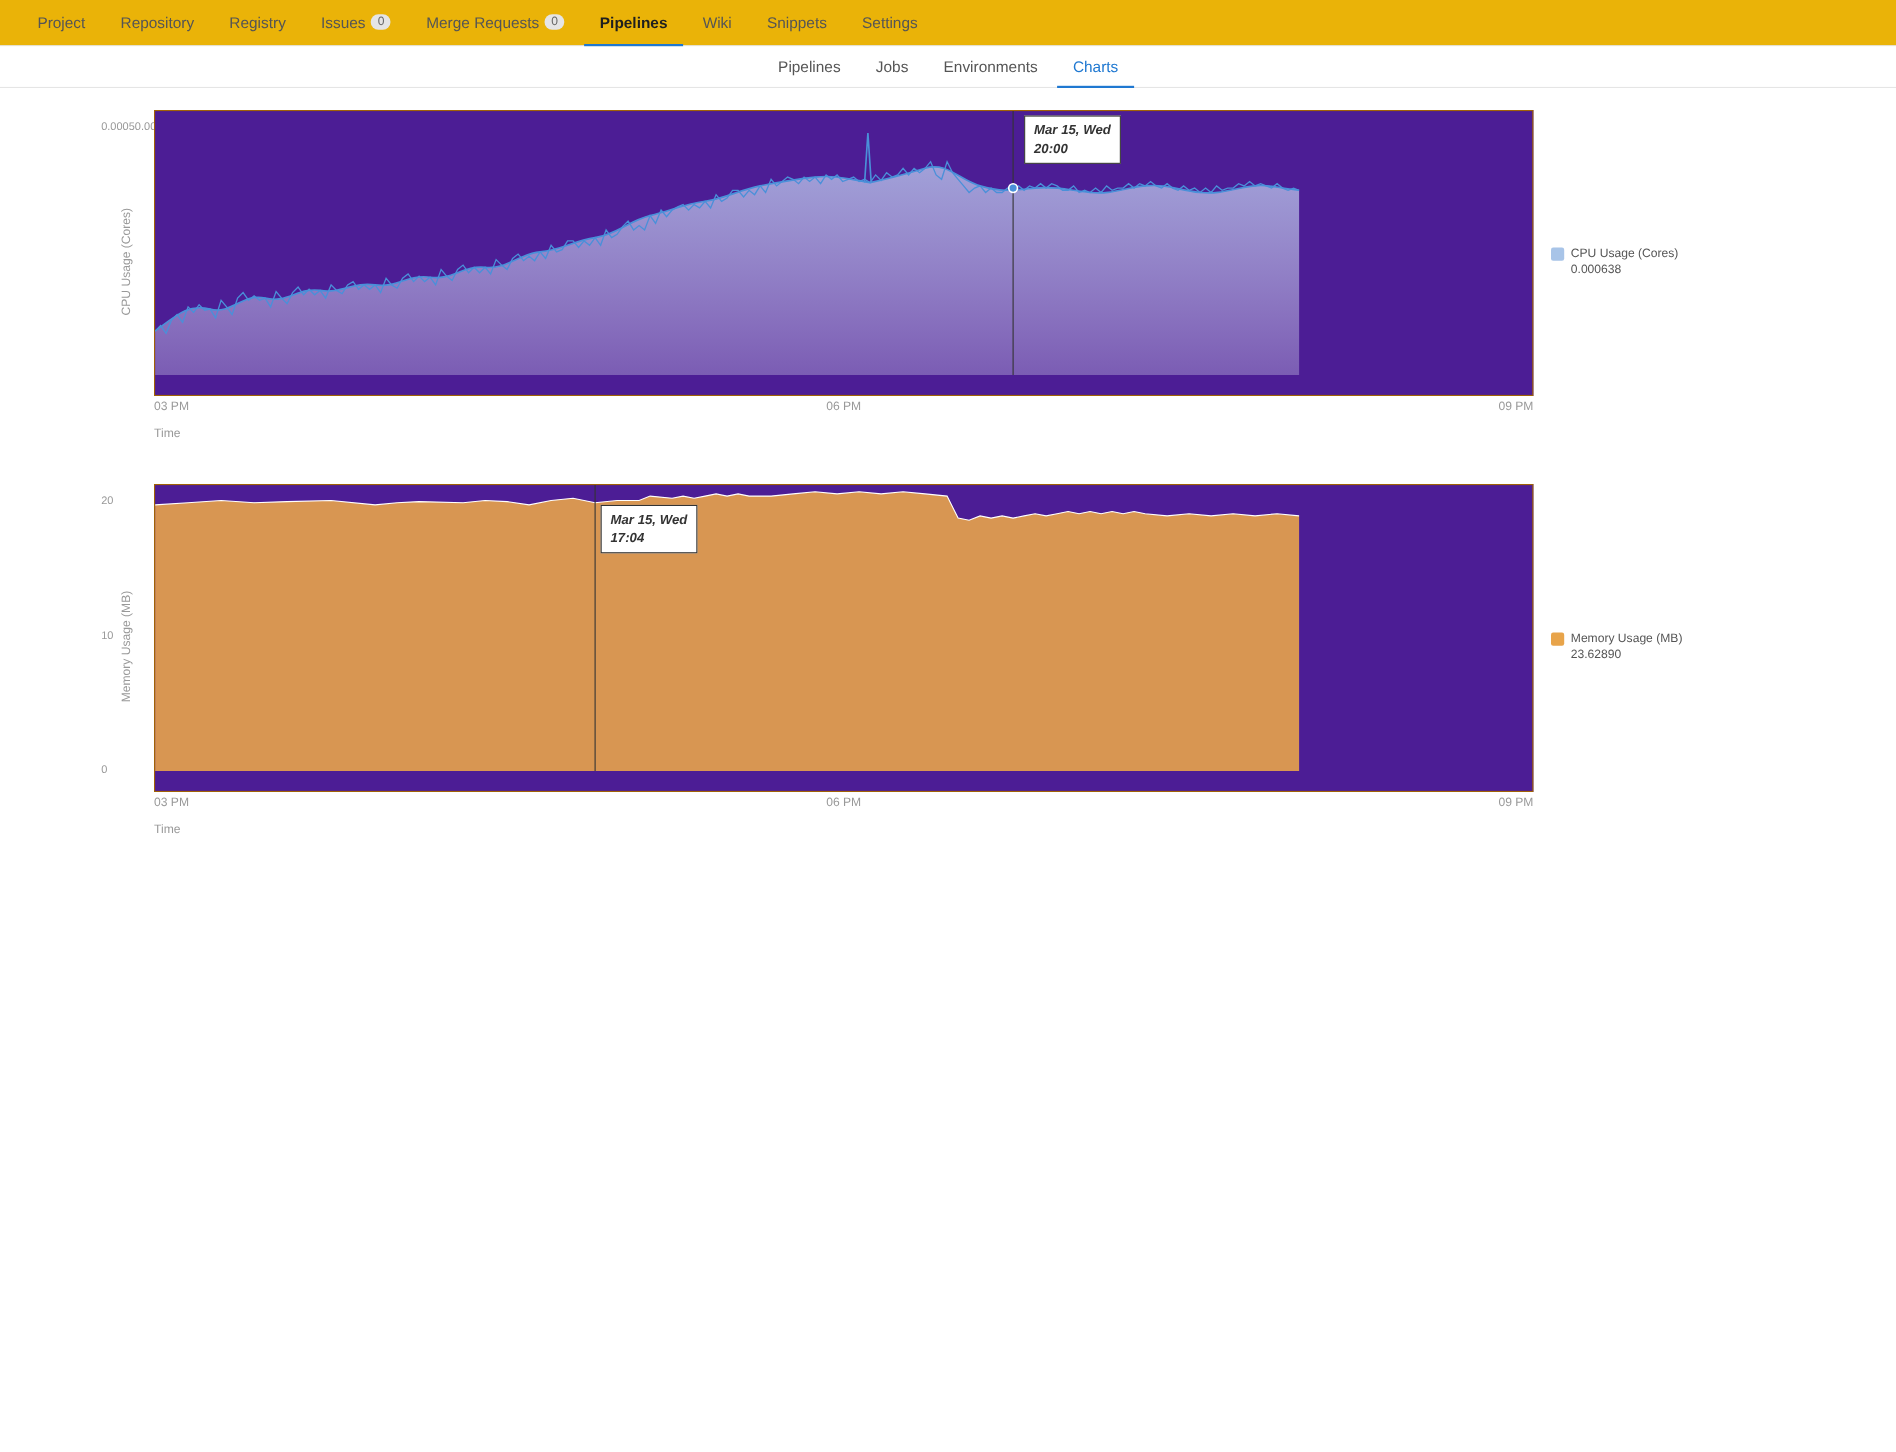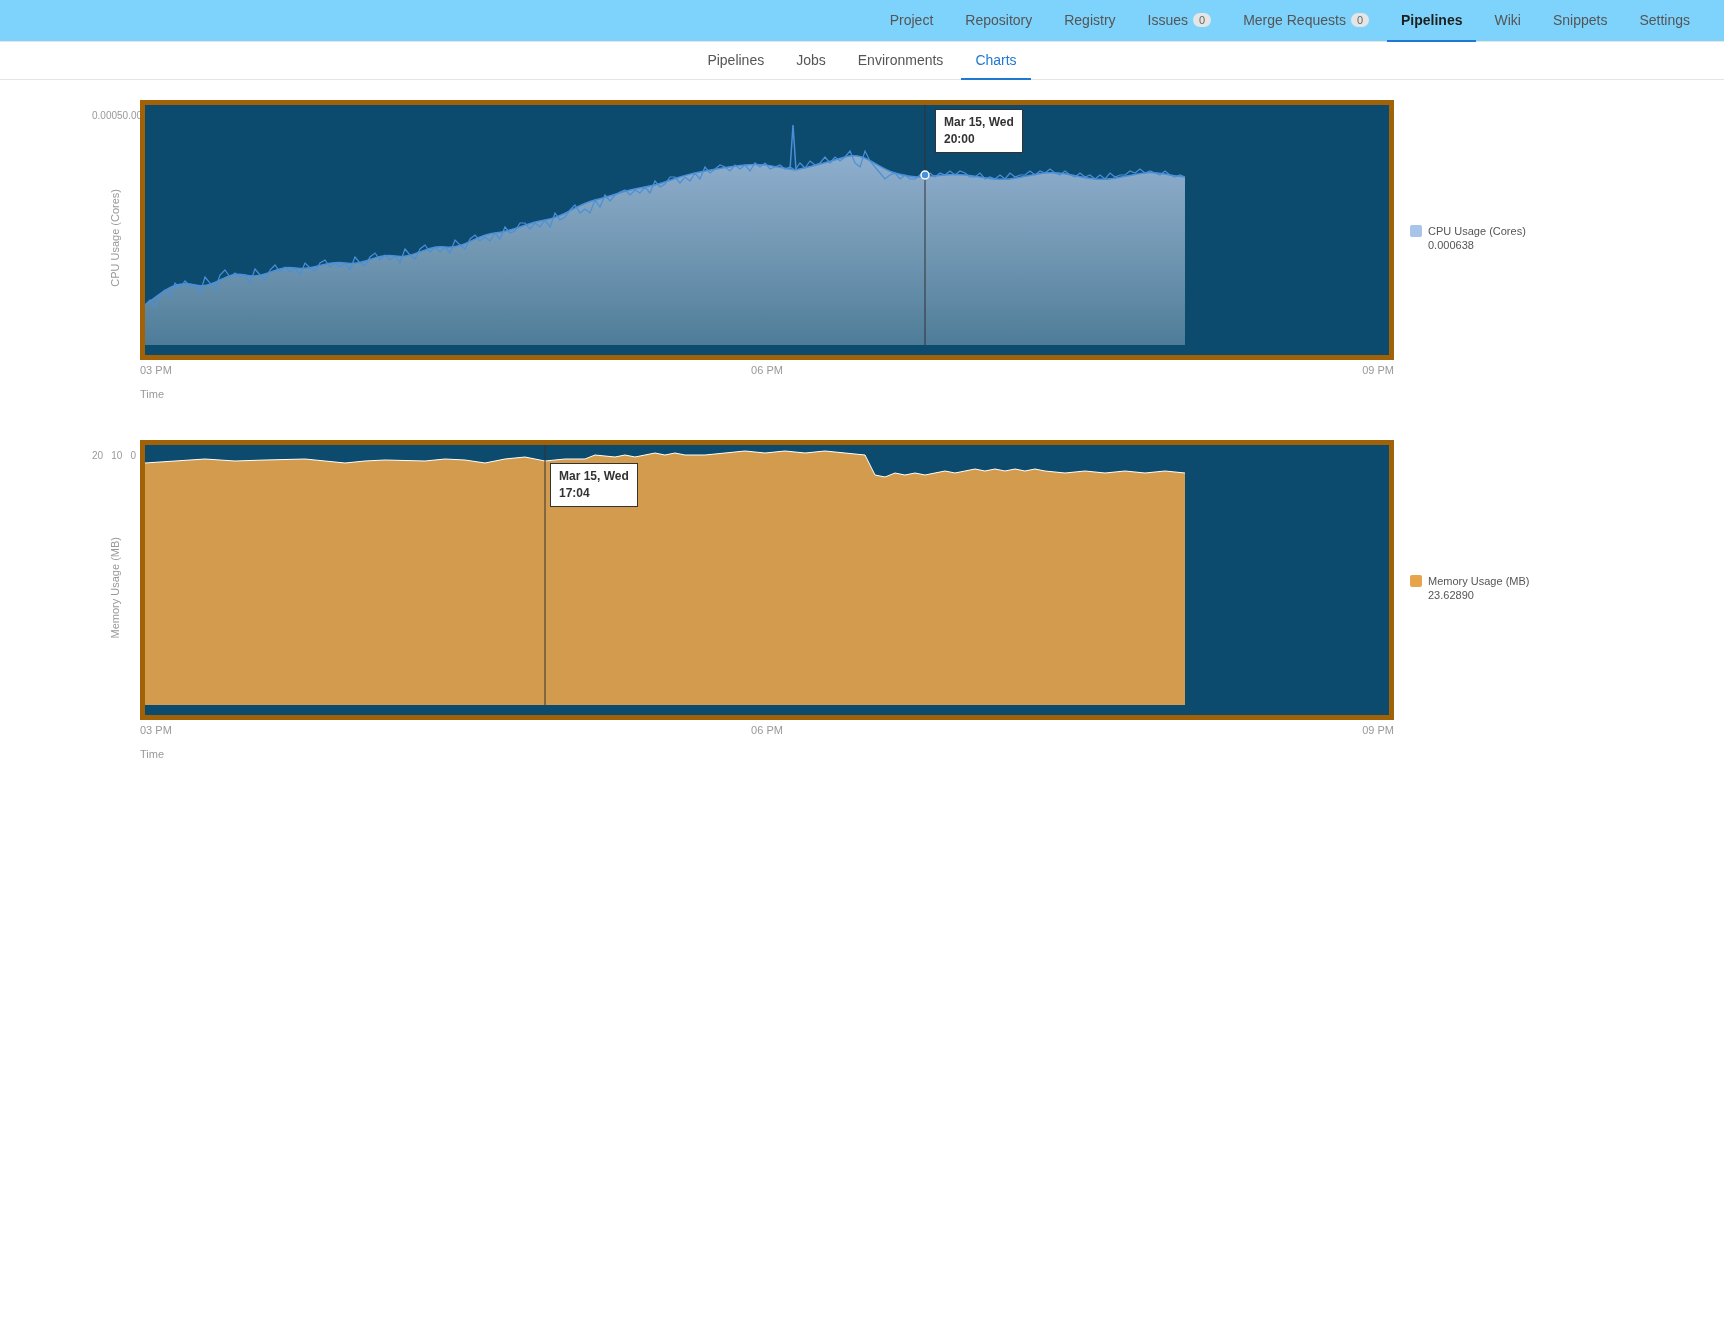--- a/index.html
+++ b/index.html
@@ -1,25 +1,25 @@
 <!DOCTYPE html>
 <html><head>
   <meta charset="utf-8">
   <style>
     * { box-sizing: border-box; margin: 0; padding: 0; }
     body { font-family: -apple-system, BlinkMacSystemFont, 'Segoe UI', sans-serif; background: #fff; color: #333; font-size: 14px; }
 
     
     .top-nav {
       display: flex;
-      justify-content: flex-end;
+      justify-content: flex-start;
       align-items: center;
       border-bottom: 1px solid #e5e5e5;
       padding: 0 20px;
-      background: #7dd3fc;
+      background: #eab308;
       gap: 4px;
     }
     .top-nav-item {
       padding: 12px 14px;
       cursor: pointer;
       color: #555;
       font-size: 14px;
       text-decoration: none;
       display: flex;
       align-items: center;
@@ -79,24 +79,25 @@
       writing-mode: vertical-rl;
       transform: rotate(180deg);
       font-size: 11px;
       color: #999;
       text-align: center;
       padding: 0 6px;
       flex-shrink: 0;
       white-space: nowrap;
     }
     .chart-box {
-      border: 5px solid #a16207;
+      border: 1px solid #a16207;
       position: relative;
-      background: #0c4a6e;
+      background: #4c1d95;
       overflow: visible;
+      font-style: italic;
     }
     .legend-item {
       display: flex;
       align-items: flex-start;
       gap: 6px;
       font-size: 11px;
       color: #555;
     }
     .legend-color {
       width: 12px;
@@ -229,21 +230,21 @@
 
   <div class="outer-chart-container" style="margin-top:40px;">
     <div style="display:flex; align-items:stretch;">
 
       <div style="width:50px; display:flex; align-items:center; justify-content:center; flex-shrink:0;">
         <span class="chart-y-label">Memory Usage (MB)</span>
       </div>
 
       <div style="flex:1; position:relative;">
 
-        <div style="position:absolute; left:-48px; top:10px; bottom:30px; display:flex; flex-direction:row; justify-content:space-between; font-size:10px; color:#999; text-align:center; width:44px;">
+        <div style="position:absolute; left:-48px; top:10px; bottom:30px; display:flex; flex-direction:column; justify-content:space-between; font-size:10px; color:#999; text-align:left; width:44px;">
           <span>20</span>
           <span>10</span>
           <span>0</span>
         </div>
 
         <div class="chart-box" style="height:280px; width:100%;">
           <svg width="100%" height="100%" style="position:absolute;top:0;left:0;" preserveAspectRatio="none">
 
             <path d="M0,18 L30,16 L60,14 L90,16 L120,15 L160,14 L200,18 L220,16 L240,15 L280,16 L300,14 L320,15 L340,18 L360,14 L380,12 L400,16 L420,14 L440,14 L450,10 L470,12 L480,10 L490,12 L500,10 L510,8 L520,10 L530,8 L540,10 L560,10 L580,8 L600,6 L620,8 L640,6 L660,8 L680,6 L700,8 L720,10 L730,30 L740,32 L750,28 L760,30 L770,28 L780,30 L790,28 L800,26 L810,28 L820,26 L830,24 L840,26 L850,24 L860,26 L870,24 L880,26 L890,24 L900,26 L920,28 L940,26 L960,28 L980,26 L1000,28 L1020,26 L1040,28 L1040,260 L0,260 Z" fill="#e8a44a" opacity="0.9"></path>
 

